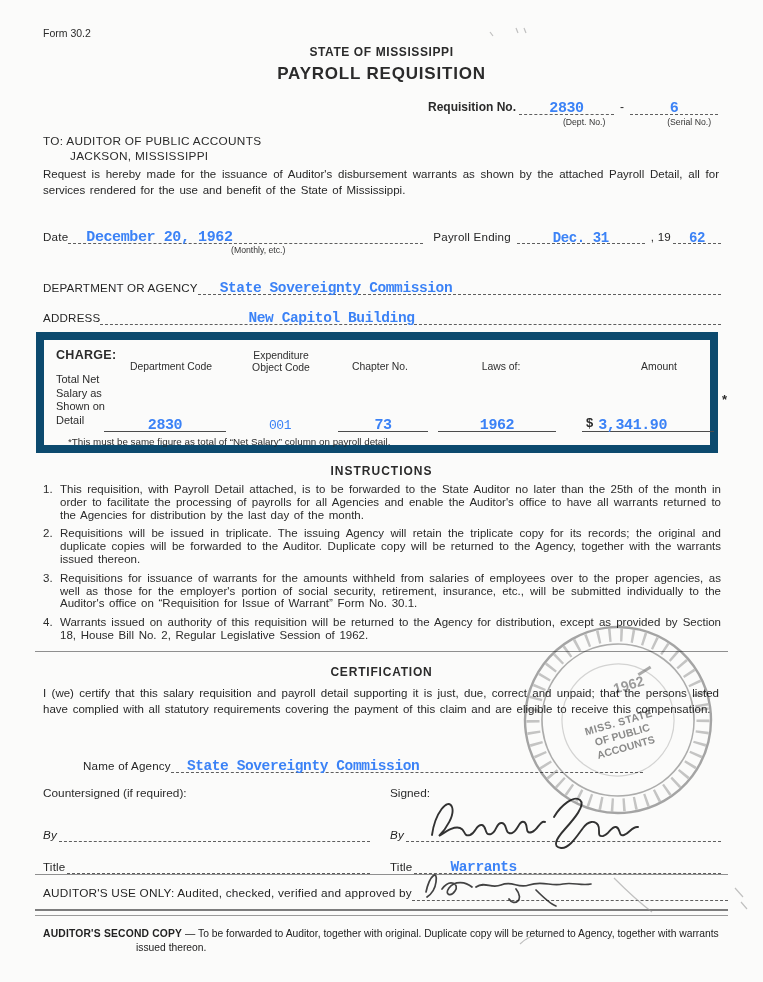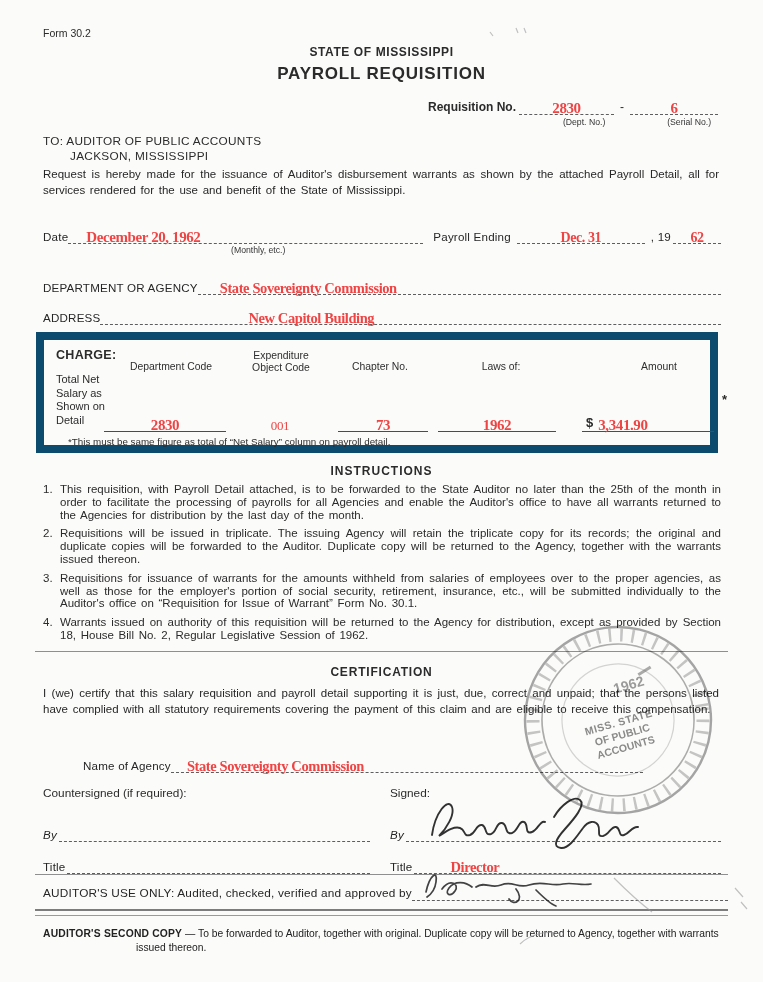--- a/index.html
+++ b/index.html
@@ -7,22 +7,22 @@
   body { background:#e8e8e6; font-family:"Liberation Sans","DejaVu Sans",sans-serif; }
   .page {
     position:relative; width:763px; height:982px; margin:0 auto;
     background:#fbfbfa; color:#2b2b2b; overflow:hidden;
   }
   .sec { position:absolute; }
   .bold { font-weight:bold; }
   .center { text-align:center; width:100%; }
   
   .tw {
-    font-family:Liberation Serif, serif;
-    font-weight:bold; color:#ef4444; font-size:14px; letter-spacing:-0.4px;
+    font-family:Liberation Mono, monospace;
+    font-weight:bold; color:#3b82f6; font-size:14px; letter-spacing:-0.4px;
     white-space:nowrap; line-height:1; position:relative; top:2px;
   }
   .tw.big { font-size:15px; }
   .tw.light { font-weight:normal; font-size:13px; }
   
   .fill {
     display:inline-flex; align-items:flex-end;
     border-bottom:1.5px dashed #5e5e5e; min-height:14px;
   }
   .cap { font-size:8.7px; color:#333; }
@@ -293,21 +293,21 @@
       </div>
     </div>
     <div class="sig-grid r3">
       <div class="sig-cell">
         <span class="lbl">Title</span>
         <span class="fill"></span>
       </div>
       <div class="sig-cell right">
         <span class="lbl">Title</span>
         <span class="fill">
-            <span class="tw" id="title-director">Director</span>
+            <span class="tw" id="title-director">Warrants</span>
           </span>
       </div>
     </div>
   </div>
 
   <div class="sec rule" id="rule2"></div>
 
   <div class="sec row" id="auditor-row">
     <span class="lbl">AUDITOR'S USE ONLY:  Audited, checked, verified and approved by</span>
     <span class="fill grow">

